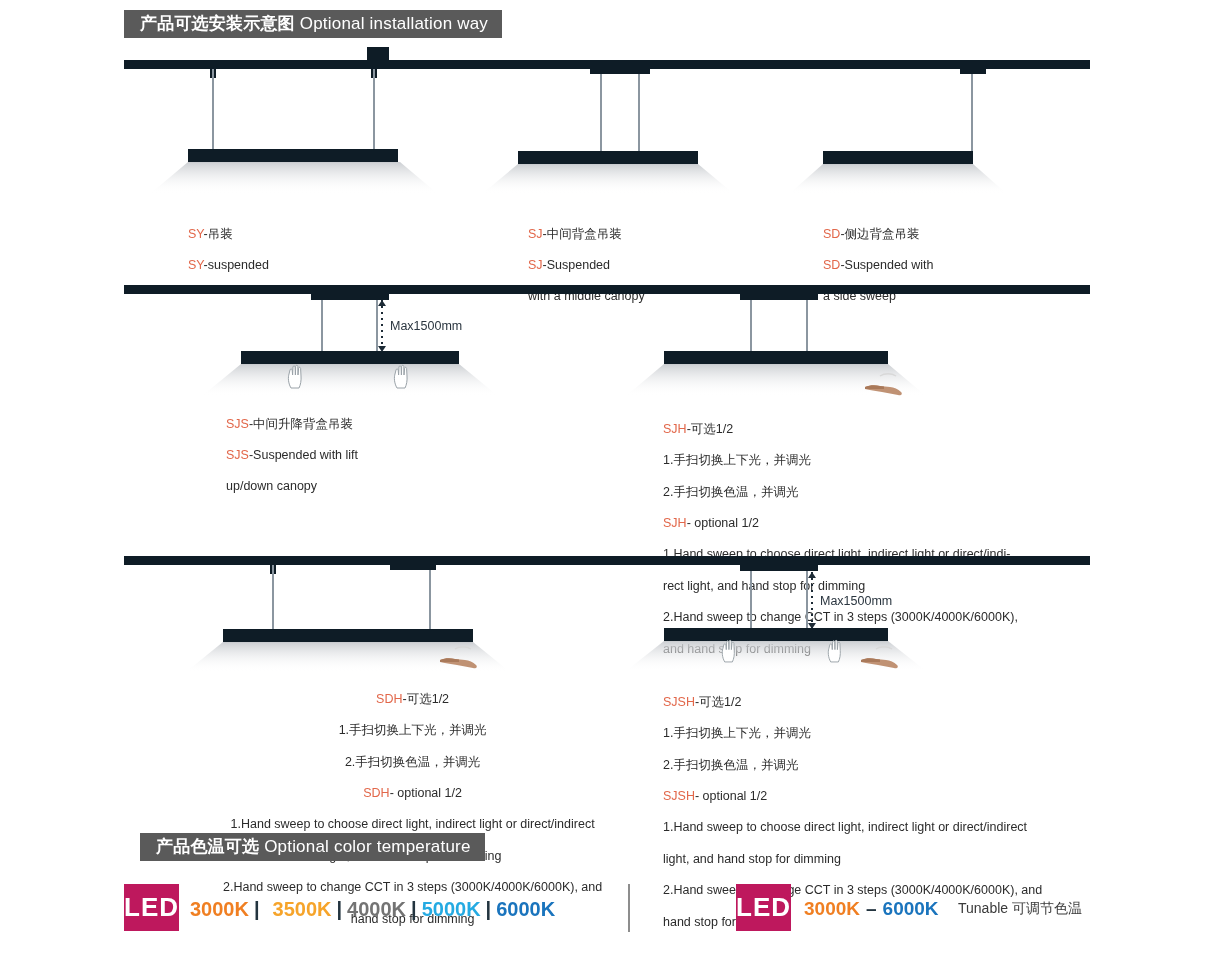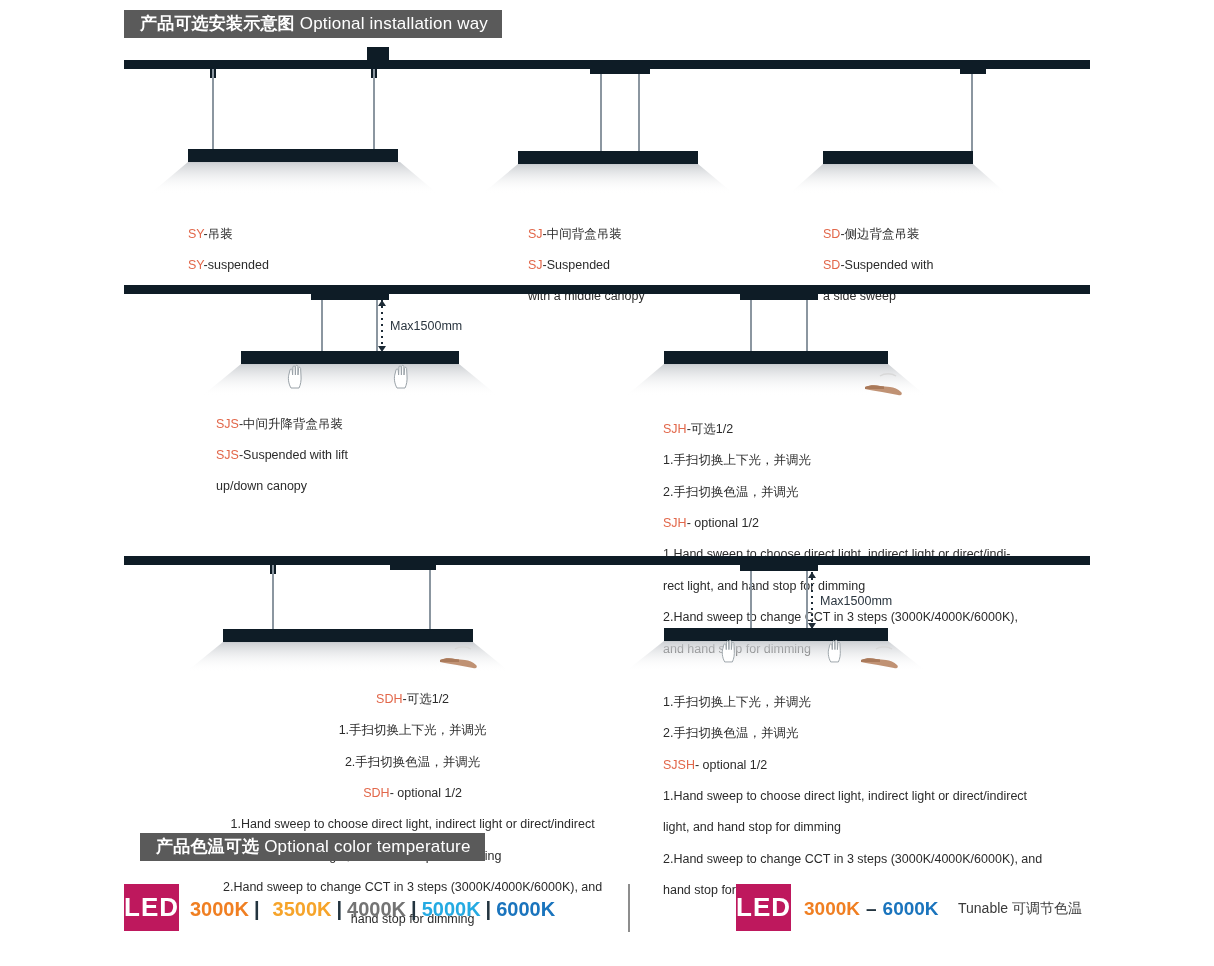--- a/index.html
+++ b/index.html
@@ -169,21 +169,21 @@
     </svg>
   </div>
 
   <div class="dim" style="left:378px;top:300px;height:52px;">
     <div class="arw up"></div>
     <div class="dots"></div>
     <div class="arw down"></div>
     <div class="dlabel">Max1500mm</div>
   </div>
 </div>
-<div class="caption" style="left:216px;top:401px;">
+<div class="caption" style="left:226px;top:401px;">
   <span class="line"><span class="code">SJS</span>-中间升降背盒吊装</span>
   <span class="line"><span class="code">SJS</span>-Suspended with lift</span>
   <span class="line">up/down canopy</span>
 </div>
 
 <div class="diagram">
   <div class="canopy" style="left:740px;top:288px;width:78px;height:12px;"></div>
   <div class="wire" style="left:750px;top:300px;height:52px;"></div>
   <div class="wire" style="left:806px;top:300px;height:52px;"></div>
   <div class="fixture" style="left:664px;top:351px;width:224px;"></div>
@@ -298,20 +298,21 @@
     </svg>
   </div>
   <div class="dim" style="left:808px;top:572px;height:57px;">
     <div class="arw up"></div>
     <div class="dots"></div>
     <div class="arw down"></div>
     <div class="dlabel">Max1500mm</div>
   </div>
 </div>
 <div class="caption" style="left:663px;top:679px;line-height:15.7px;">
+  <span class="line"><span class="code">SJSH</span>-可选1/2</span>
   <span class="line">1.手扫切换上下光，并调光</span>
   <span class="line">2.手扫切换色温，并调光</span>
   <span class="line"><span class="code">SJSH</span>- optional 1/2</span>
   <span class="line">1.Hand sweep to choose direct light, indirect light or direct/indirect</span>
   <span class="line">light, and hand stop for dimming</span>
   <span class="line">2.Hand sweep to change CCT in 3 steps (3000K/4000K/6000K), and</span>
   <span class="line">hand stop for dimming</span>
 </div>
 
 <div class="section-header" style="left:140px;top:833px;">

